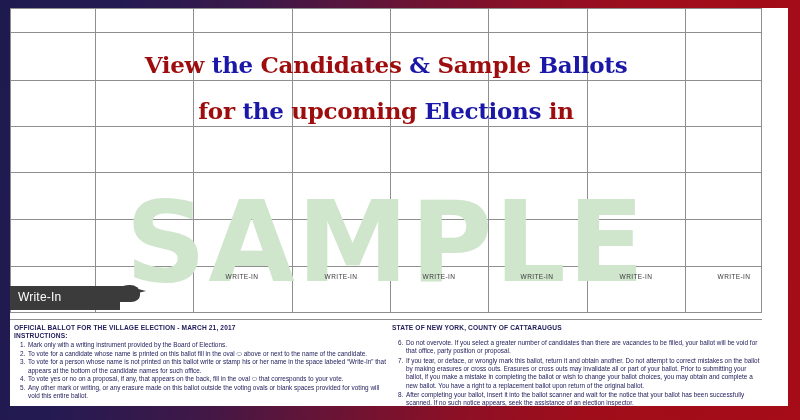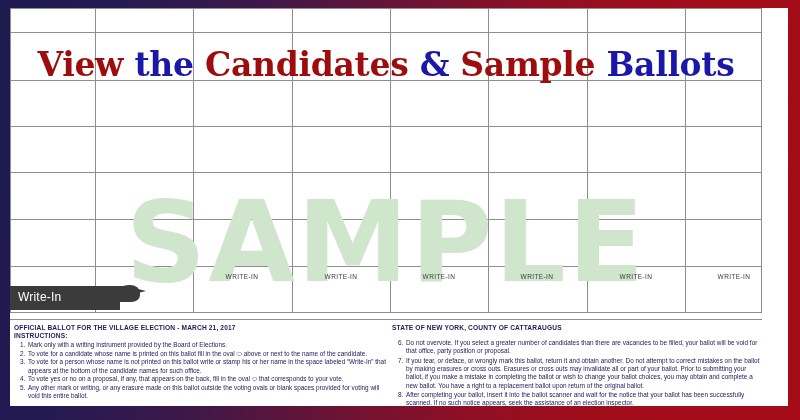--- a/index.html
+++ b/index.html
@@ -94,21 +94,21 @@
 
   
   .headline {
     position: absolute;
     left: 0;
     right: 0;
     top: 34px;
     text-align: center;
     font-family: "DejaVu Serif", serif;
     font-weight: 700;
-    font-size: 33px;
+    font-size: 23px;
     line-height: 46px;
     letter-spacing: -0.3px;
     white-space: nowrap;
   }
   .headline .ln { display: block; }
   .w-red  { color: #9e0d0d; }
   .w-blue { color: #1b18a8; }
 
   
   .writein-label {
@@ -286,20 +286,23 @@
         <div class="bar2"></div>
         <div class="blob"></div>
         <div class="tip"></div>
         <div class="txt">Write-In</div>
       </div>
 
       <div class="headline">
         <span class="ln">
           <span class="w-red">View </span><span class="w-blue">the </span><span class="w-red">Candidates </span><span class="w-blue">&amp; </span><span class="w-red">Sample </span><span class="w-blue">Ballots</span>
         </span>
+        <span class="ln">
+          <span class="w-red">for </span><span class="w-blue">the </span><span class="w-red">upcoming </span><span class="w-blue">Elections </span><span class="w-red">in</span>
+        </span>
       </div>
 
     </div>
 
     <div class="instructions">
       <div class="instr-cols">
 
         <div class="instr-col left">
           <div class="instr-title">OFFICIAL BALLOT FOR THE VILLAGE ELECTION - MARCH 21, 2017</div>
           <div class="instr-sub">INSTRUCTIONS:</div>

